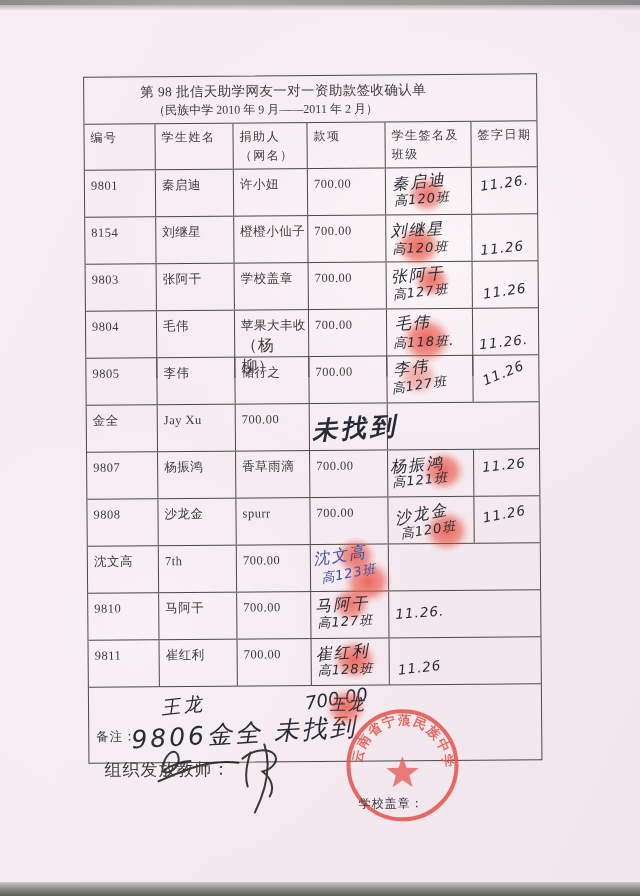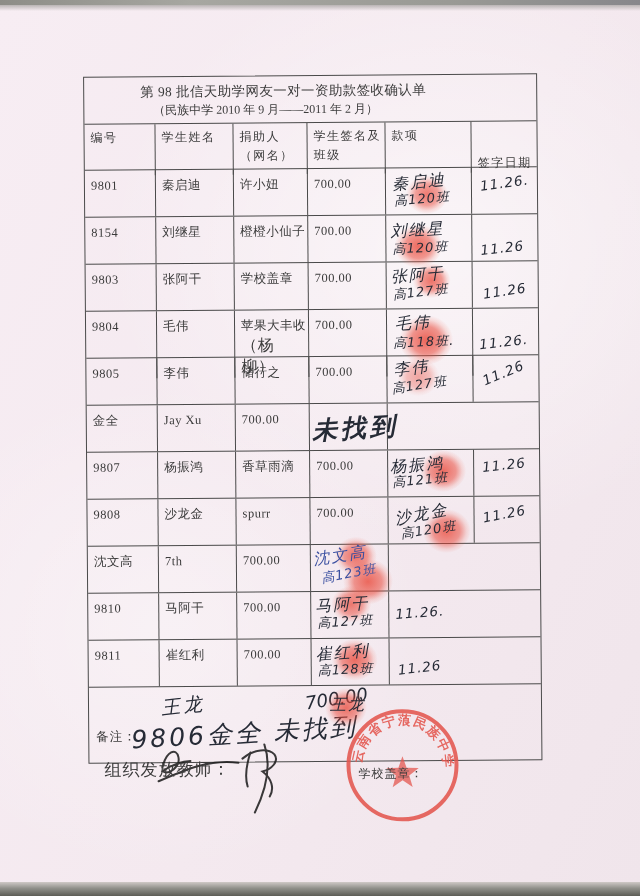--- a/index.html
+++ b/index.html
@@ -22,21 +22,21 @@
 
   
   .doc-table{position:absolute;left:86px;top:75px;width:452px;border:1.5px solid #4a4a4a;}
   .row-title{height:46px;position:relative;border-bottom:1.5px solid #4a4a4a;}
   .title-l1{position:absolute;left:56px;top:6px;font-size:13.5px;letter-spacing:.4px;white-space:nowrap;}
   .title-l2{position:absolute;left:69px;top:25px;font-size:12px;white-space:nowrap;}
   .grid{display:grid;grid-template-columns:71px 78px 74px 78px 86px 65px;}
   .hrow{height:45px;border-bottom:1px solid #4a4a4a;}
   .hcell{border-right:1px solid #4a4a4a;padding:4px 2px 0 6px;font-size:12px;
     letter-spacing:1.5px;line-height:1.6;}
-  .hcell:last-child{border-right:none;margin-top:28px;}
+  .hcell:last-child{border-right:none;}
   .trow{height:46px;border-bottom:1px solid #4a4a4a;}
   .cell{border-right:1px solid #4a4a4a;position:relative;padding:7px 2px 0 6px;
     font-size:12.5px;line-height:1.35;letter-spacing:.5px;}
   .cell:last-child{border-right:none;}
   .donor2{display:block;font-size:16px;}
   .c-sig,.c-date{padding:0;overflow:visible;}
 
   
   .hand{font-family:"DejaVu Sans",sans-serif;font-style:italic;color:#262b36;}
   .sig-name{position:absolute;font-size:16px;letter-spacing:2px;white-space:nowrap;z-index:2;}
@@ -51,21 +51,21 @@
   .notes-row{height:75px;position:relative;font-size:12.5px;}
   .notes-label{position:absolute;left:7px;top:9px;letter-spacing:1px;margin-top:32px;}
   .note-name{position:absolute;left:72px;top:6px;font-size:19px;letter-spacing:3px;transform:rotate(-6deg);}
   .note-amount{position:absolute;left:216px;top:2px;font-size:18px;transform:rotate(-8deg);}
   .note-line2{position:absolute;left:42px;top:30px;font-size:25px;letter-spacing:3px;transform:rotate(-3deg);white-space:nowrap;}
   .note-side{position:absolute;left:241px;top:9px;font-size:16px;letter-spacing:2px;z-index:2;}
   .note-fp{left:236px;top:2px;width:42px;height:40px;opacity:.85;}
 
   
   .teacher-label{position:absolute;left:102px;top:757px;font-size:17px;letter-spacing:1px;z-index:4;}
-  .stamp-label{position:absolute;left:356px;top:766px;font-size:12px;letter-spacing:1px;z-index:4;font-family:Liberation Serif, serif;}
+  .stamp-label{position:absolute;left:356px;top:796px;font-size:12px;letter-spacing:1px;z-index:4;font-family:Liberation Serif, serif;}
   .teacher-sig{position:absolute;left:150px;top:736px;z-index:3;}
   .stamp{position:absolute;left:333px;top:700px;z-index:3;opacity:.88;}
 </style>
 </head>
 <body>
 
 <div class="page">
   <div class="paper"></div>
 
   <div class="tilt">
@@ -73,22 +73,22 @@
     <div class="doc-table">
       <div class="row-title">
         <div class="title-l1">第 98 批信天助学网友一对一资助款签收确认单</div>
         <div class="title-l2">（民族中学 2010 年 9 月——2011 年 2 月）</div>
       </div>
 
       <div class="grid hrow">
         <div class="hcell">编号</div>
         <div class="hcell">学生姓名</div>
         <div class="hcell">捐助人（网名）</div>
+        <div class="hcell">款项</div>
         <div class="hcell">学生签名及班级</div>
-        <div class="hcell">款项</div>
         <div class="hcell">签字日期</div>
       </div>
 
       <div>
   <div class="grid trow">
     <div class="cell"><span>9801</span></div>
     <div class="cell"><span>秦启迪</span></div>
     <div class="cell"><span>许小妞</span><span class="donor2"></span></div>
     <div class="cell"><span>700.00</span></div>
     <div class="cell c-sig">

